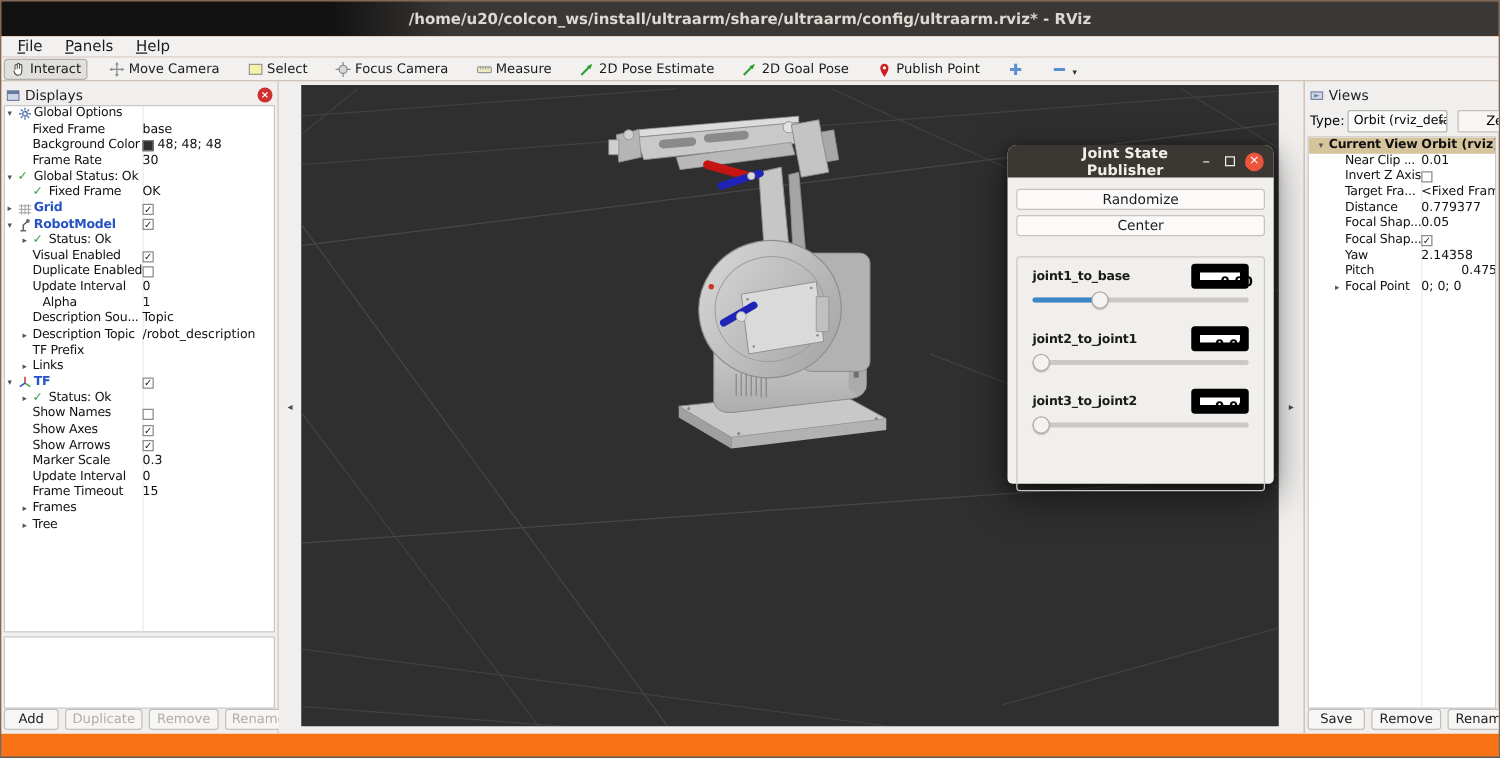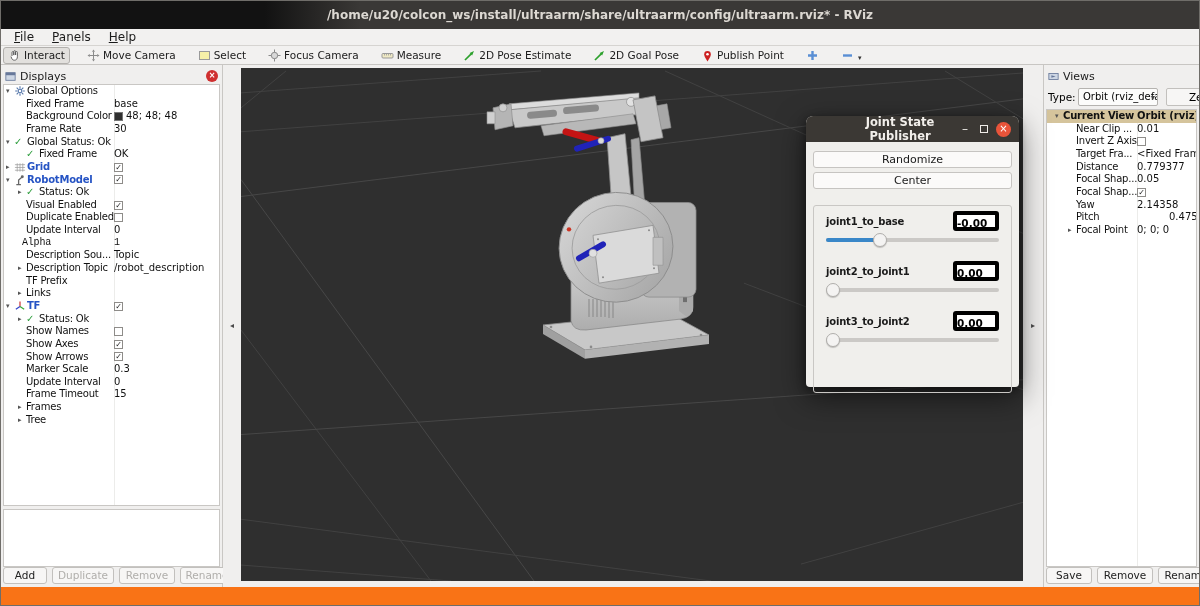--- a/index.html
+++ b/index.html
@@ -96,22 +96,22 @@
   .dlg-max { width:8px; height:8px; border:1px solid #efece8; margin:0 8px; }
   .dlg-close { width:15px; height:15px; border-radius:50%; background:#e9543a; color:#fff; font-size:10px;
     line-height:14px; text-align:center; }
   .dlg-body { padding:5px 7px; }
   .dlg-btn { width:100%; height:17px; background:#fbfaf9; border:1px solid #c6c4c1; border-radius:3px;
     font-size:11px; color:#1a1a1a; text-align:center; line-height:15px; margin-top:4px; }
   .dlg-group { margin-top:16px; height:188px; border:1px solid #c9c7c4; border-radius:3px; padding:5px 12px 0 12px; }
   .sld-row { margin-bottom:14px; }
   .sld-top { height:20px; display:flex; align-items:center; justify-content:space-between; }
   .sld-name { font-size:10px; font-weight:bold; color:#1a1a1a; letter-spacing:-0.2px; }
-  .sld-box { width:46px; height:20px; background:#fff; border:4px solid #000000; border-radius:3px;
-    font-size:10.5px; font-weight:bold; text-align:left; padding:2px 5px 0 0; }
+  .sld-box { width:46px; height:20px; background:#fff; border:7px solid #000000; border-radius:3px;
+    font-size:10.5px; font-weight:bold; text-align:left; padding:2px 5px 0 12px; }
   .sld-track { position:relative; height:14px; margin-top:2px; }
   .sld-groove { position:absolute; left:0; right:0; top:5px; height:4px; background:#cbc9c6; border-radius:2px; }
   .sld-fill { position:absolute; left:0; top:5px; height:4px; background:var(--accent); border-radius:2px; }
   .sld-handle { position:absolute; top:0; width:14px; height:14px; background:#f4f3f2; border:1px solid #b0aeab;
     border-radius:7px; box-shadow:0 1px 1px rgba(0,0,0,0.2); }
 </style>
 </head>
 <body>
 
 <div class="app">
@@ -331,21 +331,21 @@
             <span class="chk"></span>
           </div>
         </div>
         <div class="trow" style="padding-left: 14px;">
           <span class="exp"></span>
           <span class="tlabel">Update Interval</span>
           <div class="tval" style="left: 110px;">
             <span>0</span>
           </div>
         </div>
-        <div class="trow" style="padding-left: 10px; font-family: Liberation Mono, monospace;">
+        <div class="trow" style="padding-left: 22px;">
           <span class="exp"></span>
           <span class="tlabel">Alpha</span>
           <div class="tval" style="left: 110px;">
             <span>1</span>
           </div>
         </div>
         <div class="trow" style="padding-left: 14px;">
           <span class="exp"></span>
           <span class="tlabel">Description Sou...</span>
           <div class="tval" style="left: 110px;">

